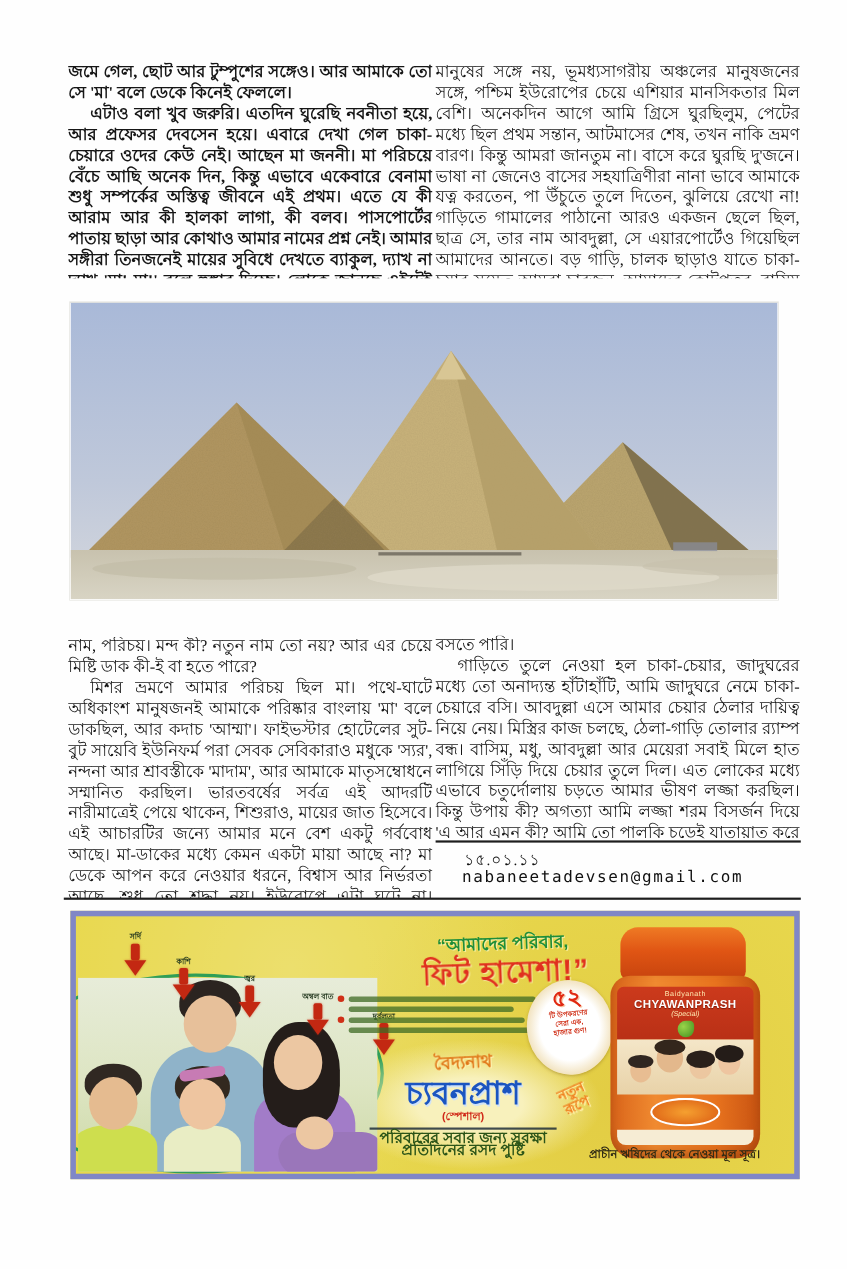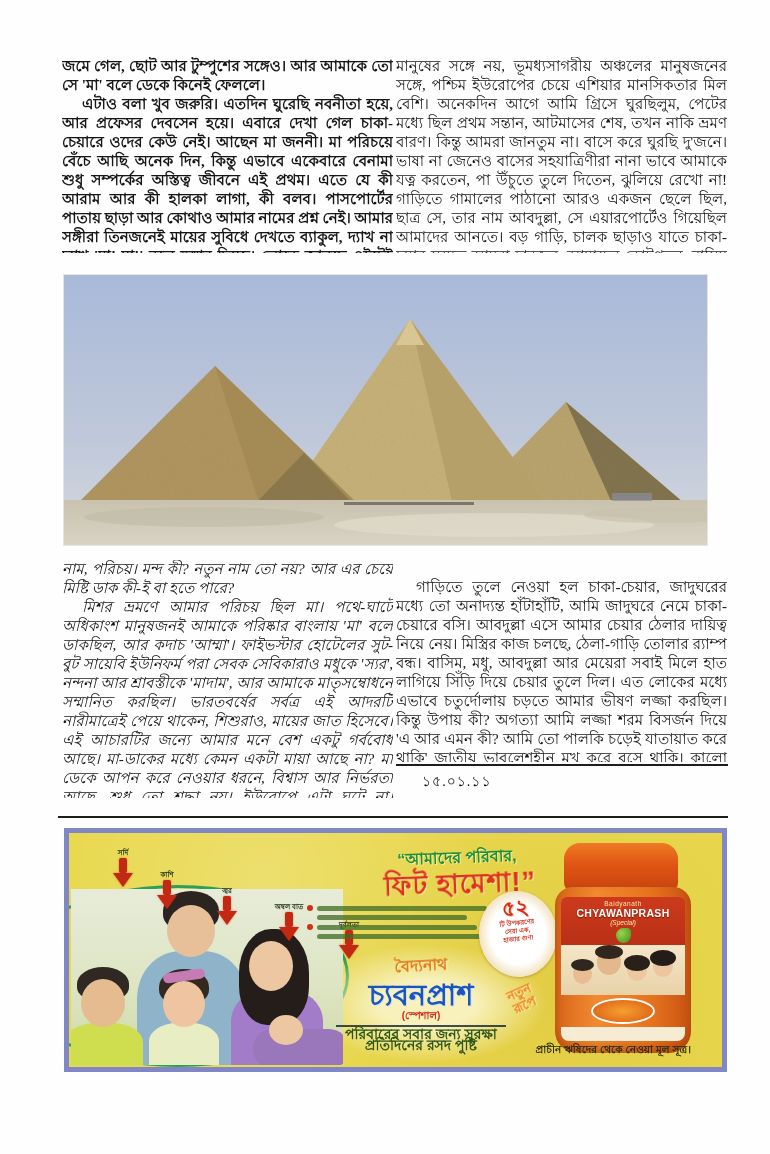--- a/index.html
+++ b/index.html
@@ -5,21 +5,21 @@
   html,body{margin:0;padding:0;background:#e8e8e8;}
   .page{position:relative;width:770px;height:1154px;margin:0 auto;background:#fefefe;
         font-family:"Liberation Serif", serif;color:#141414;overflow:hidden;}
   
   .col{position:absolute;width:331px;font-size:15px;line-height:19px;text-align:justify;
        color:#161616;overflow:hidden;}
   .col p{margin:0;}
   .col p.indent{text-indent:20px;}
   .col-top-left{left:62px;top:57px;height:196px;font-weight:bold;}
   .col-top-right{left:396px;top:57px;height:196px;}
-  .col-bot-left{left:62px;top:560px;height:238px;font-style:italic;}
+  .col-bot-left{left:62px;top:579px;height:238px;}
   .col-bot-right{left:396px;top:578px;height:184px;}
   
   .photo{position:absolute;left:64px;top:275px;width:643px;height:270px;overflow:hidden;
          box-shadow:0 0 0 1px #e4e4e0;}
   .photo svg{display:block;}
   
   .sig-rule{position:absolute;left:396px;top:764px;width:332px;height:2px;background:#1d1d1d;}
   .sig-date{position:absolute;left:422px;top:770px;font-size:14px;letter-spacing:1px;color:#111;}
   .sig-email{position:absolute;left:420px;top:790px;font-family:"DejaVu Sans Mono", monospace;
              font-size:14.5px;letter-spacing:1.5px;color:#111;}
@@ -193,25 +193,27 @@
       <rect x="548" y="218" width="40" height="8" fill="#8a8fa0" opacity="0.7"></rect>
     </svg>
   </div>
 
   <div class="col col-bot-left">
     <p>নাম, পরিচয়। মন্দ কী? নতুন নাম তো নয়? আর এর চেয়ে মিষ্টি ডাক কী-ই বা হতে পারে?</p>
     <p class="indent">মিশর ভ্রমণে আমার পরিচয় ছিল মা। পথে-ঘাটে অধিকাংশ মানুষজনই আমাকে পরিষ্কার বাংলায় 'মা' বলে ডাকছিল, আর কদাচ 'আম্মা'। ফাইভস্টার হোটেলের সুট-বুট সায়েবি ইউনিফর্ম পরা সেবক সেবিকারাও মধুকে 'স্যর', নন্দনা আর শ্রাবস্তীকে 'মাদাম', আর আমাকে মাতৃসম্বোধনে সম্মানিত করছিল। ভারতবর্ষের সর্বত্র এই আদরটি নারীমাত্রেই পেয়ে থাকেন, শিশুরাও, মায়ের জাত হিসেবে। এই আচারটির জন্যে আমার মনে বেশ একটু গর্ববোধ আছে। মা-ডাকের মধ্যে কেমন একটা মায়া আছে না? মা ডেকে আপন করে নেওয়ার ধরনে, বিশ্বাস আর নির্ভরতা আছে, শুধু তো শ্রদ্ধা নয়। ইউরোপে এটা ঘটে না। ইজিপ্টের মানুষজনের সামাজিক বোধের সঙ্গে আমাদের খুব মিল। নানাদিক থেকেই শুধু মিশরের</p>
   </div>
 
   <div class="col col-bot-right">
+    <p>বসতে পারি।</p>
     <p class="indent">গাড়িতে তুলে নেওয়া হল চাকা-চেয়ার, জাদুঘরের মধ্যে তো অনাদ্যন্ত হাঁটাহাঁটি, আমি জাদুঘরে নেমে চাকা-চেয়ারে বসি। আবদুল্লা এসে আমার চেয়ার ঠেলার দায়িত্ব নিয়ে নেয়। মিস্ত্রির কাজ চলছে, ঠেলা-গাড়ি তোলার র‍্যাম্প বন্ধ। বাসিম, মধু, আবদুল্লা আর মেয়েরা সবাই মিলে হাত লাগিয়ে সিঁড়ি দিয়ে চেয়ার তুলে দিল। এত লোকের মধ্যে এভাবে চতুর্দোলায় চড়তে আমার ভীষণ লজ্জা করছিল। কিন্তু উপায় কী? অগত্যা আমি লজ্জা শরম বিসর্জন দিয়ে 'এ আর এমন কী? আমি তো পালকি চড়েই যাতায়াত করে থাকি' জাতীয় ভাবলেশহীন মুখ করে বসে থাকি। কালো চশমাটা ভাগ্যিস ছিল!</p>
   </div>
 
   <div class="sig-rule"></div>
   <div class="sig-date">১৫.০১.১১</div>
+  <div class="sig-email">nabaneetadevsen@gmail.com</div>
   <div class="full-rule"></div>
 
   <div class="ad">
     <div class="ad-ellipse"></div>
     <div class="ad-glow"></div>
 
     <div class="ad-family">
       <div class="af af-dadbody"></div>
       <div class="af af-dadhair"></div>
       <div class="af af-dadface"></div>

